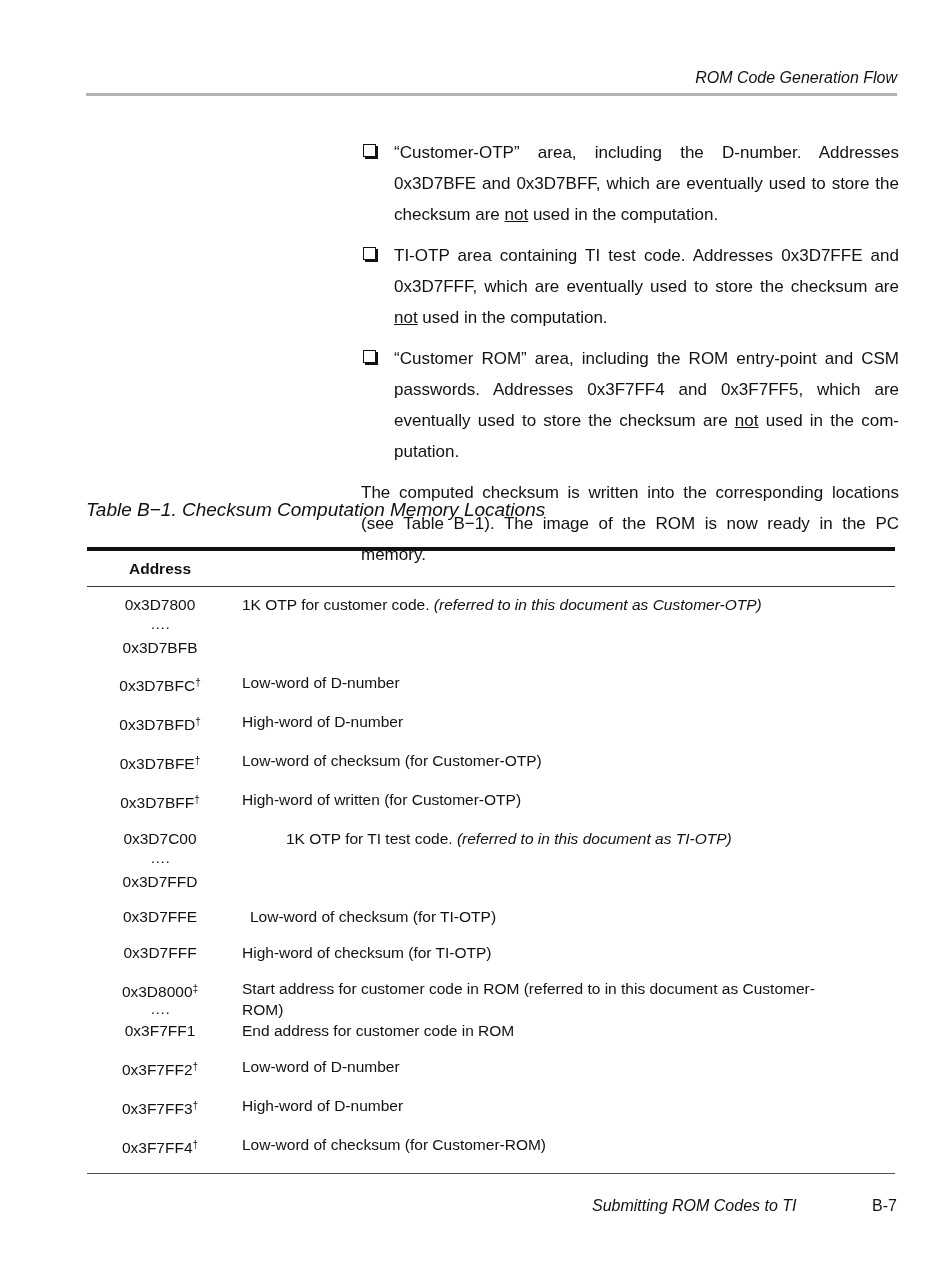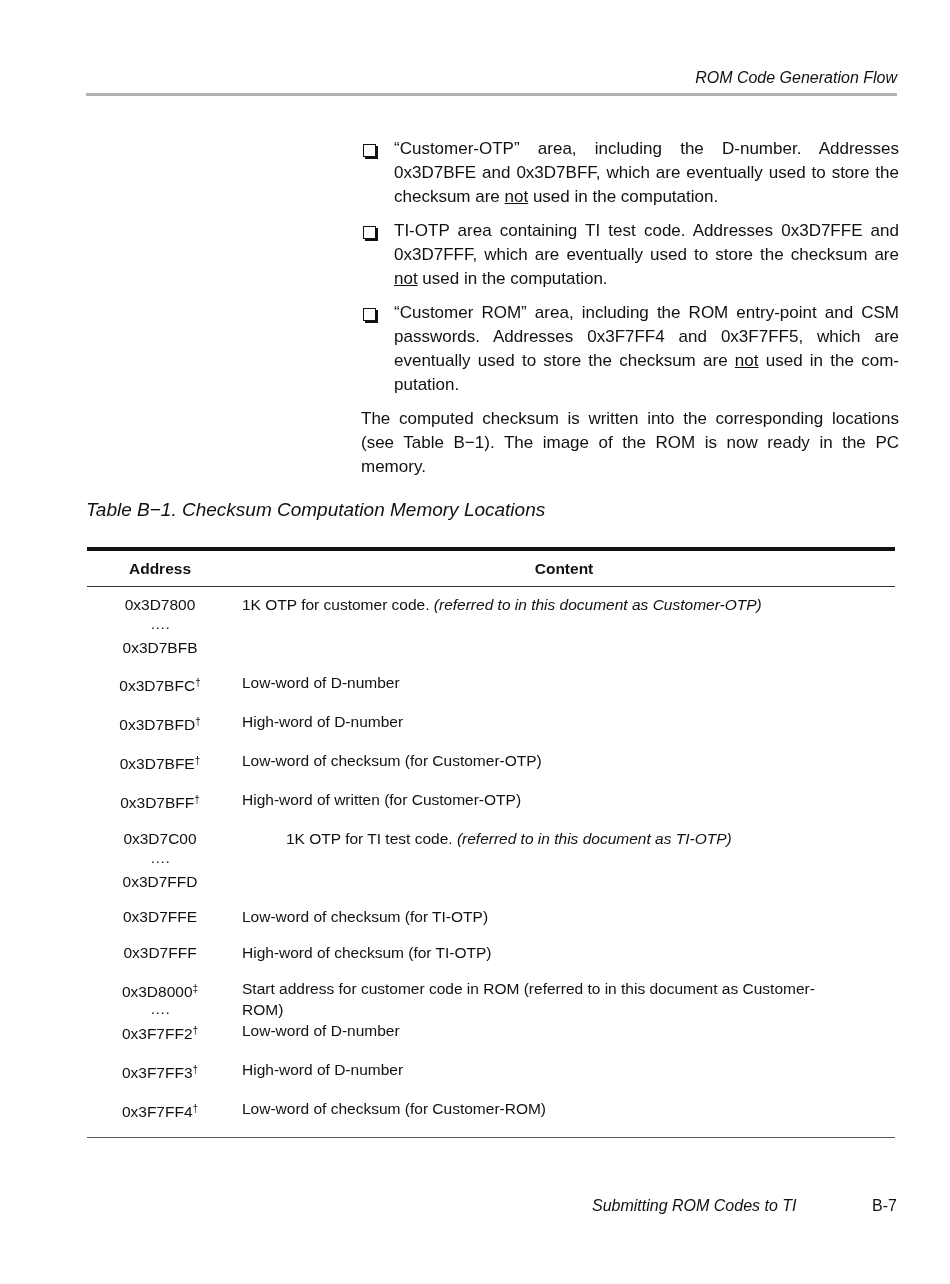--- a/index.html
+++ b/index.html
@@ -1,21 +1,21 @@
 <!DOCTYPE html>
 <html><head>
 <meta charset="utf-8">
 <style>
   html, body { margin: 0; padding: 0; background: #ffffff; }
   body { width: 950px; height: 1284px; position: relative; overflow: hidden;
          font-family: "Liberation Sans", sans-serif; color: #111; }
   .header-title { position: absolute; right: 53px; top: 69px; font-size: 16px; font-style: italic; }
   .header-rule { position: absolute; left: 86px; top: 93px; width: 811px; height: 3px; background: #b3b3b3; }
 
-  .body-col { position: absolute; left: 361px; top: 137px; width: 538px; font-size: 17px; line-height: 24px; }
+  .body-col { position: absolute; left: 361px; top: 137px; width: 538px; font-size: 17px; line-height: 31px; }
   .bullet { position: relative; padding-left: 33px; margin-bottom: 10px; text-align: justify; }
   .bullet .box { position: absolute; left: 2px; top: 7px; width: 11px; height: 11px;
                  border: 1px solid #111; box-shadow: 2px 2px 0 #111; background: #fff; }
   .para { text-align: justify; margin-top: 0; }
   u { text-decoration: underline; }
 
   .table-caption { position: absolute; left: 86px; top: 499px; font-size: 19px; font-style: italic; }
   .table-wrap { position: absolute; left: 87px; top: 547px; width: 808px; }
   .top-rule { height: 4px; background: #111; }
   .head-row { display: flex; height: 35px; align-items: center; font-weight: bold; font-size: 15.5px; border-bottom: 1.5px solid #333; }
@@ -54,21 +54,20 @@
   </div>
   <p class="para">The computed checksum is written into the corresponding locations (see Table B−1). The image of the ROM is now ready in the PC memory.</p>
 </div>
 
 <div class="table-caption">Table B−1. Checksum Computation Memory Locations</div>
 
 <div class="table-wrap">
   <div class="top-rule"></div>
   <div class="head-row">
     <div class="col-addr">Address</div>
-    <div class="col-content">Content</div>
   </div>
   <div class="rows" id="rows">
       <div class="row" style="margin-bottom: 14px;">
         <div class="addr">
           <div>0x3D7800</div>
           <div class="dots" style="margin: 2px 0px 6px;">….</div>
           <div>0x3D7BFB</div>
         </div>
         <div class="content">1K OTP for customer code. <span class="it">(referred to in this document as Customer-OTP)</span></div>
       </div>
@@ -97,38 +96,44 @@
         <div class="content">High-word of written (for Customer-OTP)</div>
       </div>
       <div class="row" style="margin-bottom: 14px; gap: 44px;">
         <div class="addr">
           <div>0x3D7C00</div>
           <div class="dots" style="margin: 2px 0px 6px;">….</div>
           <div>0x3D7FFD</div>
         </div>
         <div class="content">1K OTP for TI test code. <span class="it">(referred to in this document as TI-OTP)</span></div>
       </div>
-      <div class="row" style="margin-bottom: 15px;">
+      <div class="row" style="margin-bottom: 15px; gap: 8px;">
         <div class="addr">
           <div>0x3D7FFE</div>
         </div>
         <div class="content">Low-word of checksum (for TI-OTP)</div>
       </div>
       <div class="row" style="margin-bottom: 15px;">
         <div class="addr">
           <div>0x3D7FFF</div>
         </div>
         <div class="content">High-word of checksum (for TI-OTP)</div>
       </div>
       <div class="row" style="margin-bottom: 0px;">
         <div class="addr">
           <div>0x3D8000<span class="sup">‡</span></div>
           <div class="dots">….</div>
         </div>
         <div class="content">Start address for customer code in ROM (referred to in this document as Customer-ROM)</div>
+      </div>
+      <div class="row" style="margin-bottom: 15px;">
+        <div class="addr">
+          <div>0x3F7FF1</div>
+        </div>
+        <div class="content">End address for customer code in ROM</div>
       </div>
       <div class="row" style="margin-bottom: 15px; justify-content: flex-end;">
         <div class="addr">
           <div>0x3F7FF2<span class="sup">†</span></div>
         </div>
         <div class="content">Low-word of D-number</div>
       </div>
       <div class="row" style="margin-bottom: 15px;">
         <div class="addr">
           <div>0x3F7FF3<span class="sup">†</span></div>

